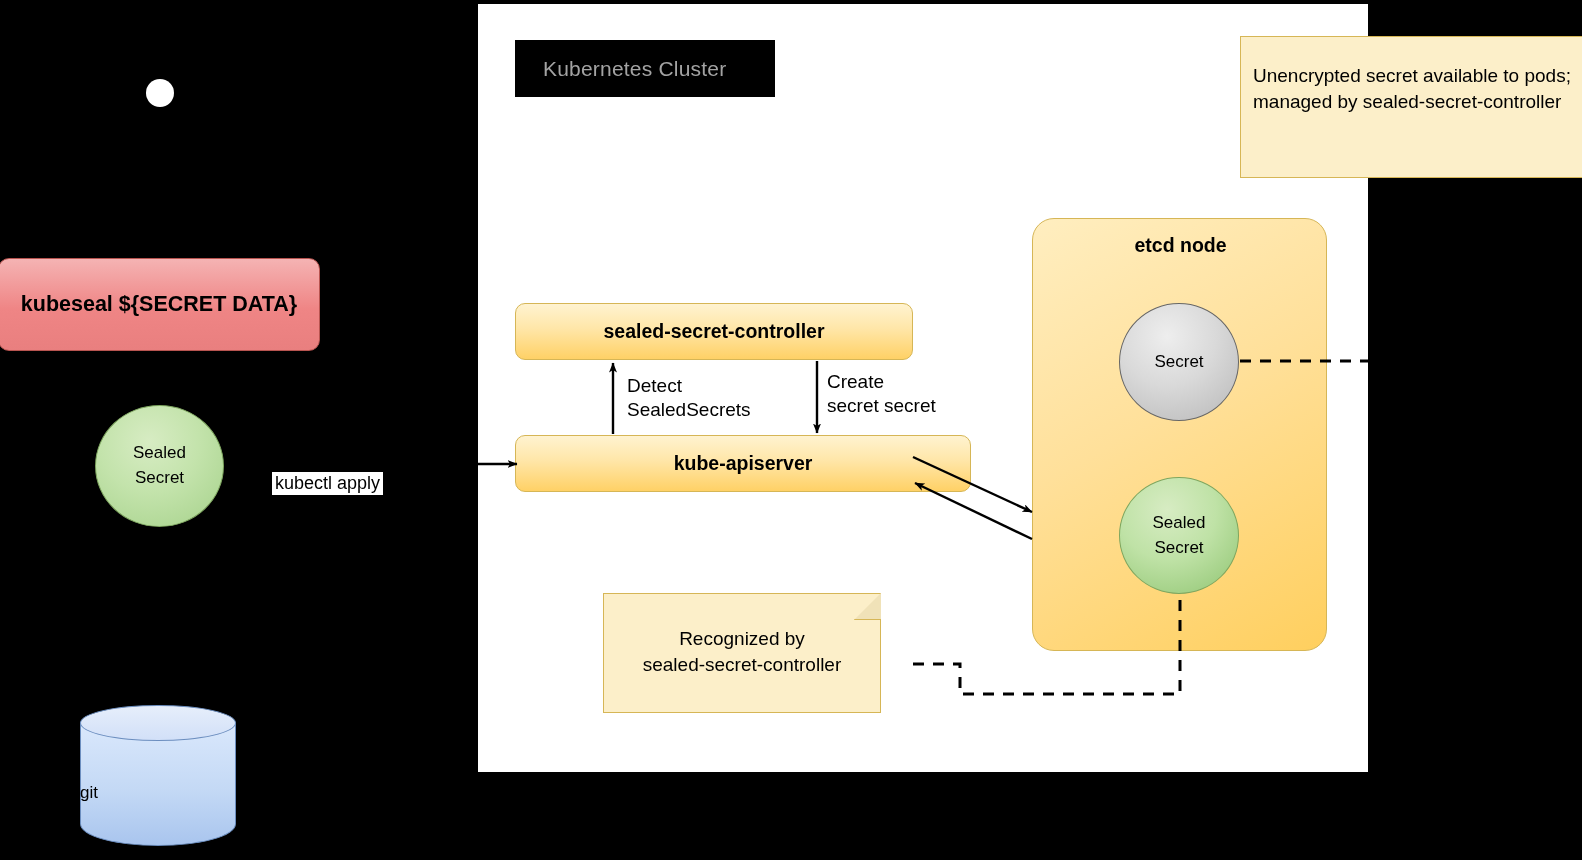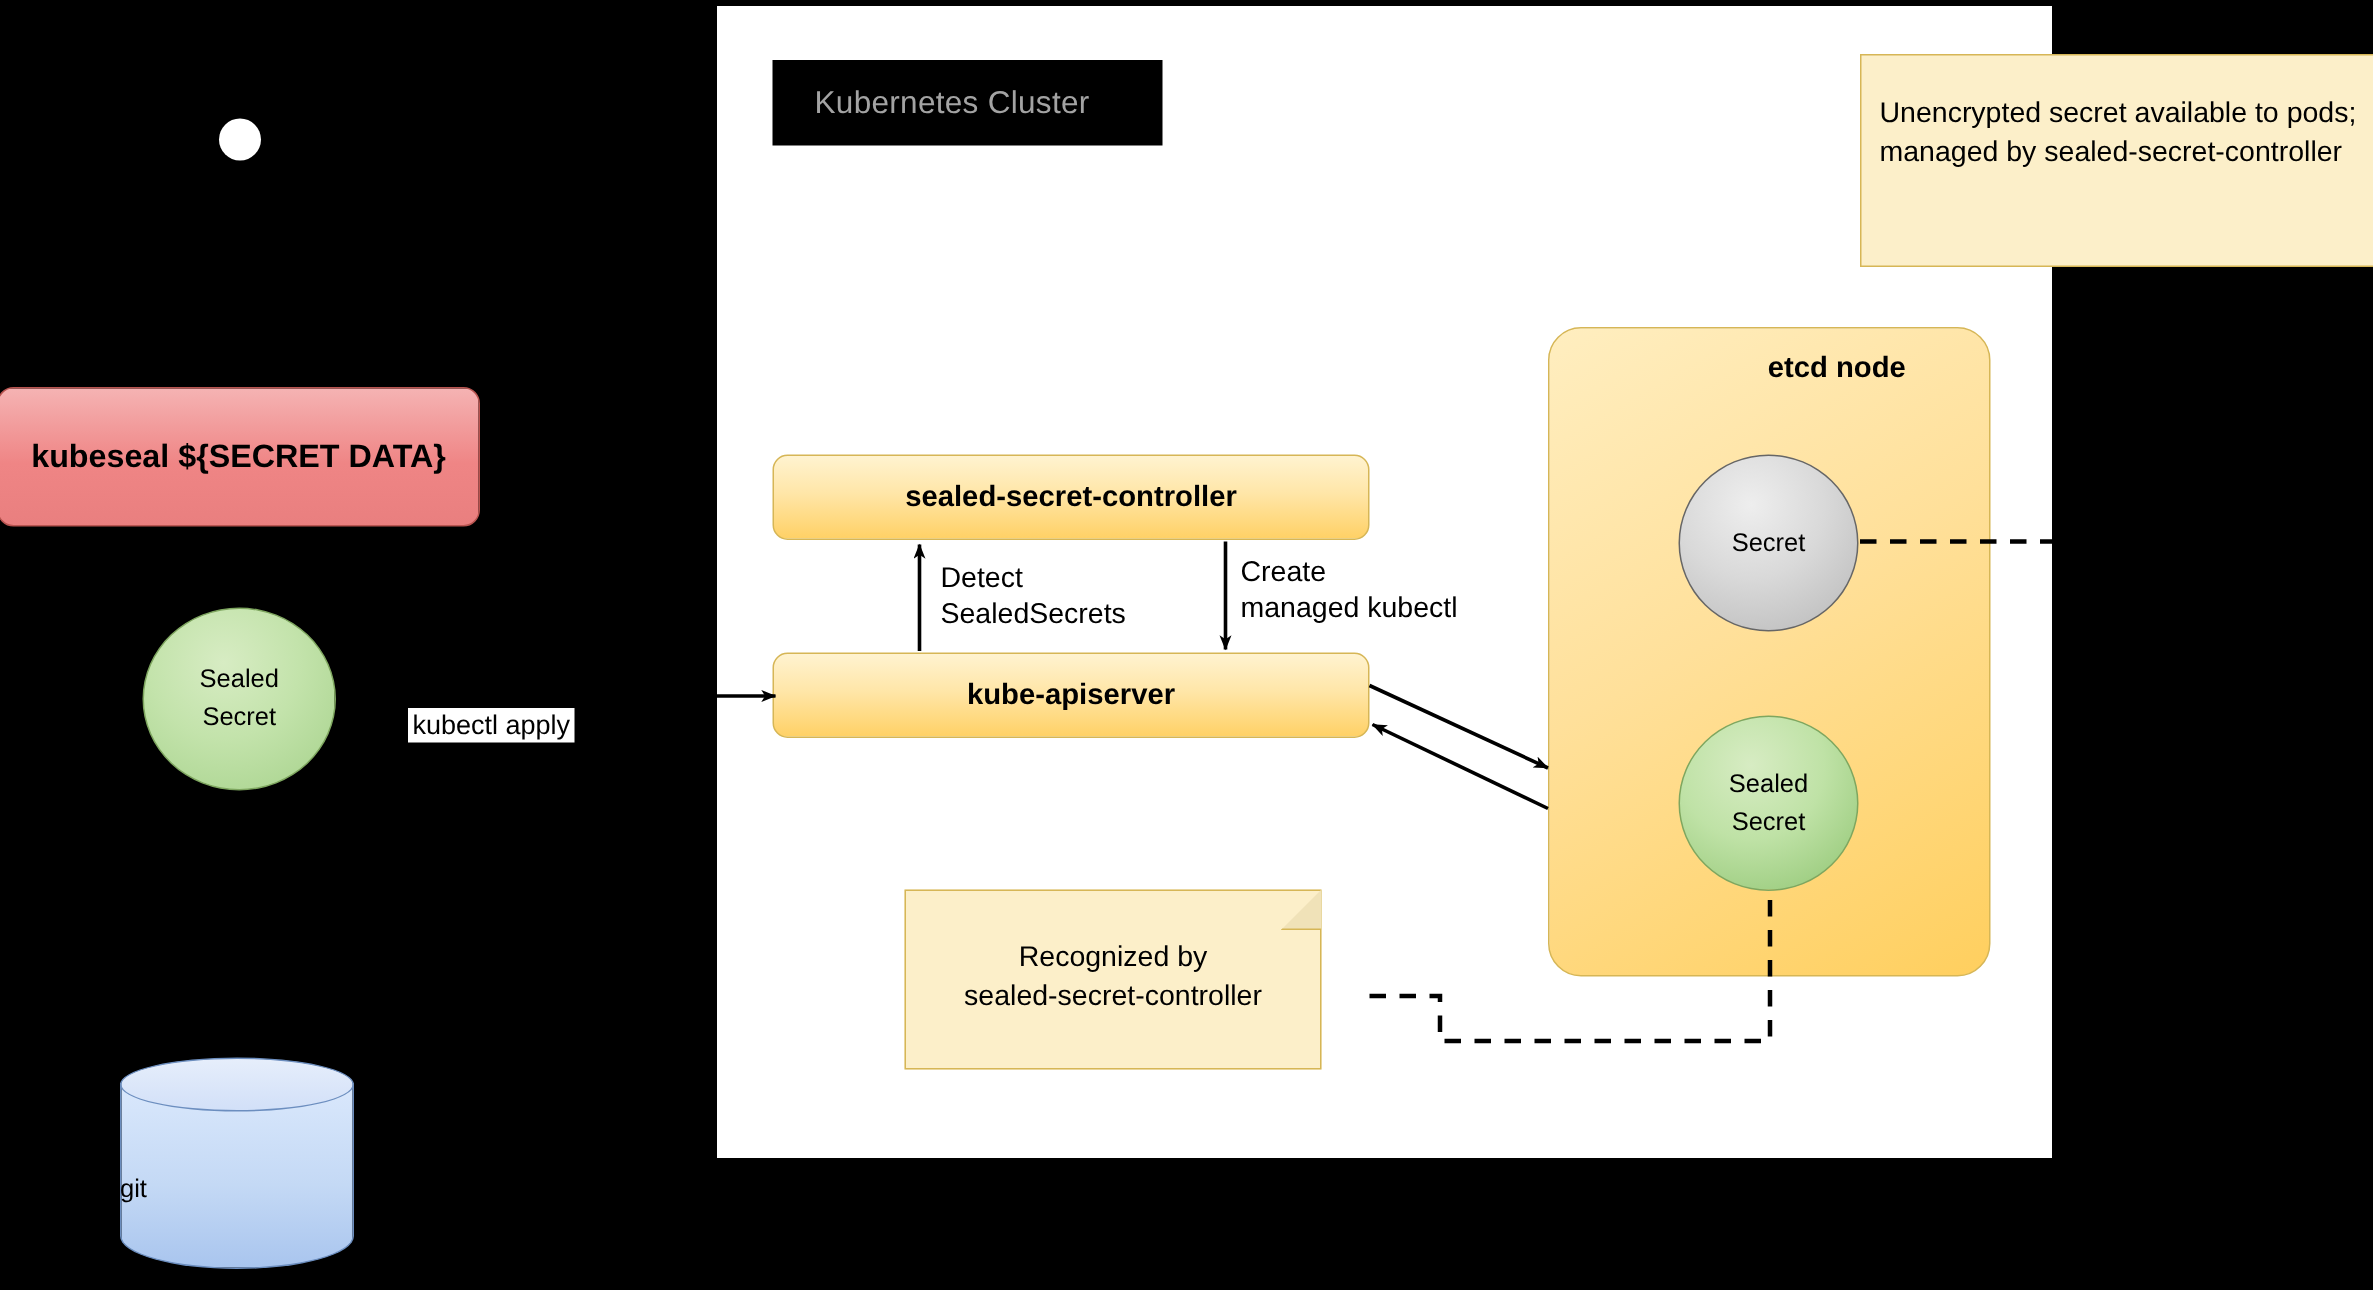--- a/index.html
+++ b/index.html
@@ -67,30 +67,30 @@
 
   
   .yellowbox{
     border-radius:10px;
     background:linear-gradient(180deg,#fff3d0 0%,#ffe6a8 45%,#ffd166 100%);
     border:1px solid #d6b656;box-sizing:border-box;
     display:flex;align-items:center;justify-content:center;
     font-weight:bold;font-size:19.5px;color:#000;
   }
   #ssc-box{left:515px;top:303px;width:398px;height:57px;}
-  #apiserver-box{left:515px;top:435px;width:398px;height:57px;}
+  #apiserver-box{left:515px;top:435px;width:456px;height:57px;}
 
   #etcd-node{
     left:1032px;top:218px;width:295px;height:433px;border-radius:22px;
     background:linear-gradient(150deg,#ffeec0 0%,#ffe09a 45%,#ffcf5e 100%);
     border:1px solid #d6b656;box-sizing:border-box;
   }
   #etcd-title{
     position:absolute;left:0;top:15px;width:295px;text-align:center;
-    font-weight:bold;font-size:19.5px;color:#000;margin-left:44px;
+    font-weight:bold;font-size:19.5px;color:#000;
   }
   #secret-circle{
     left:1119px;top:303px;width:120px;height:118px;border-radius:50%;
     background:radial-gradient(circle at 40% 28%,#eeeeee 0%,#d9d9d9 45%,#b7b7b7 100%);
     border:1px solid #666666;box-sizing:border-box;
     display:flex;align-items:center;justify-content:center;
     font-size:17px;color:#000;
   }
   #etcd-sealed-circle{
     left:1119px;top:477px;width:120px;height:117px;border-radius:50%;
@@ -186,21 +186,21 @@
     <line x1="1032" y1="539" x2="915" y2="483" stroke="#000" stroke-width="2.4" marker-end="url(#ah)"></line>
 
     <path d="M1240,361 L1368,361" stroke="#000" stroke-width="3" fill="none" stroke-dasharray="11,9"></path>
 
     <path d="M913,664 L960,664 L960,694 L1180,694 L1180,594" stroke="#000" stroke-width="3" fill="none" stroke-dasharray="11,9"></path>
   </svg>
 
   <div class="abs arrowlabel" id="lbl-detect">Detect
 SealedSecrets</div>
   <div class="abs arrowlabel" id="lbl-create">Create
-managed kubectl</div>
+secret secret</div>
 
   <div class="abs note" id="note-unencrypted">
     <div class="fold"></div>
     <span>Unencrypted secret available to pods; managed by sealed-secret-controller</span>
   </div>
 
   <div class="abs note" id="note-recognized">
     <div class="fold"></div>
     <div>Recognized by</div>
     <div>sealed-secret-controller</div>

